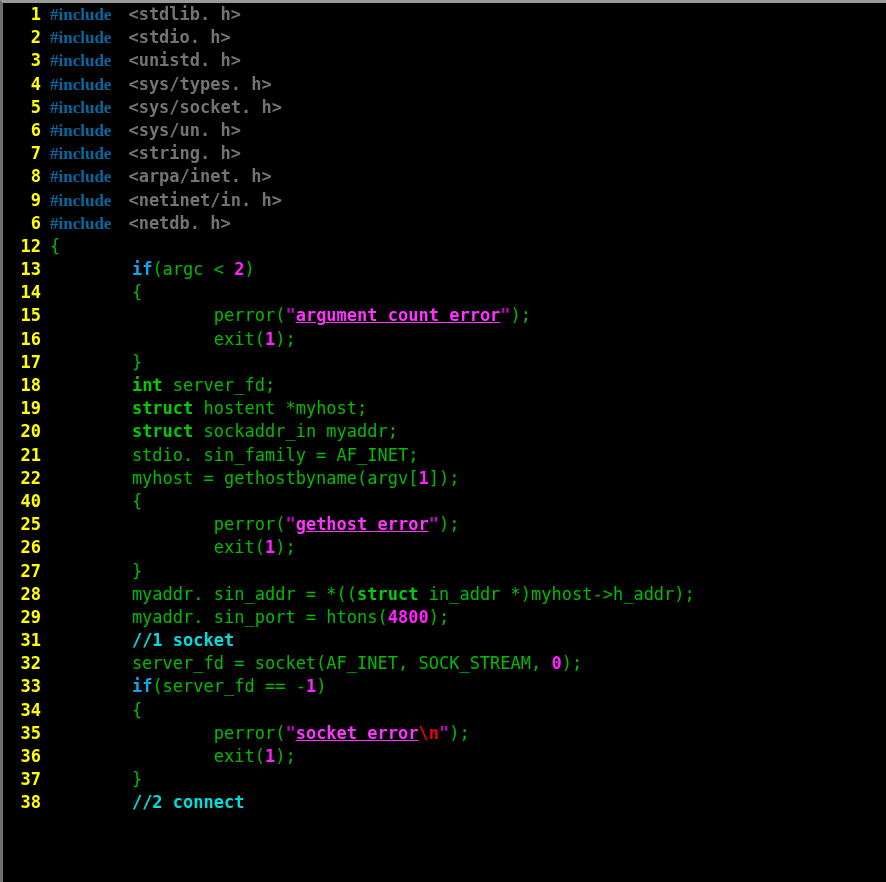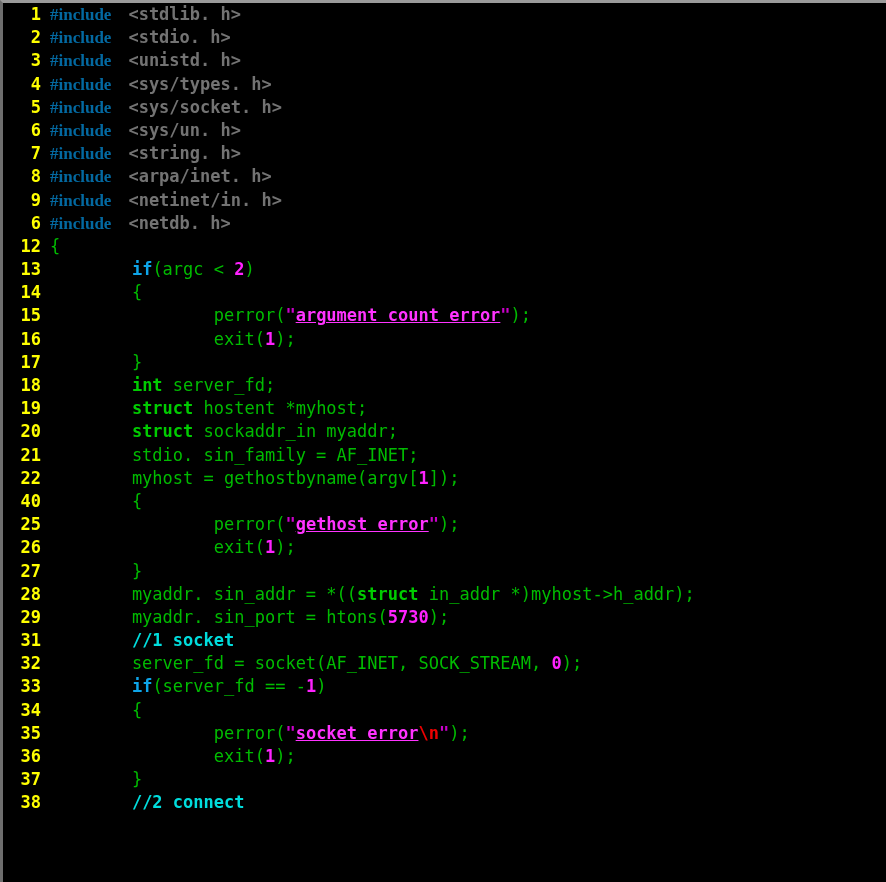--- a/index.html
+++ b/index.html
@@ -89,21 +89,21 @@
         <div class="row"><span class="lnum">18</span><span class="code"><span class="id">        </span><span class="kw">int</span><span class="id"> server_fd;</span></span></div>
         <div class="row"><span class="lnum">19</span><span class="code"><span class="id">        </span><span class="kw">struct</span><span class="id"> hostent *myhost;</span></span></div>
         <div class="row"><span class="lnum">20</span><span class="code"><span class="id">        </span><span class="kw">struct</span><span class="id"> sockaddr_in myaddr;</span></span></div>
         <div class="row"><span class="lnum">21</span><span class="code"><span class="id">        stdio. sin_family = AF_INET;</span></span></div>
         <div class="row"><span class="lnum">22</span><span class="code"><span class="id">        myhost = gethostbyname(argv[</span><span class="num">1</span><span class="id">]);</span></span></div>
         <div class="row"><span class="lnum">40</span><span class="code"><span class="id">        {</span></span></div>
         <div class="row"><span class="lnum">25</span><span class="code"><span class="id">                perror(</span><span class="quo">"</span><span class="str">gethost error</span><span class="quo">"</span><span class="id">);</span></span></div>
         <div class="row"><span class="lnum">26</span><span class="code"><span class="id">                exit(</span><span class="num">1</span><span class="id">);</span></span></div>
         <div class="row"><span class="lnum">27</span><span class="code"><span class="id">        }</span></span></div>
         <div class="row"><span class="lnum">28</span><span class="code"><span class="id">        myaddr. sin_addr = *((</span><span class="kw">struct</span><span class="id"> in_addr *)myhost-&gt;h_addr);</span></span></div>
-        <div class="row"><span class="lnum">29</span><span class="code"><span class="id">        myaddr. sin_port = htons(</span><span class="num">5730</span><span class="id">);</span></span></div>
+        <div class="row"><span class="lnum">29</span><span class="code"><span class="id">        myaddr. sin_port = htons(</span><span class="num">4800</span><span class="id">);</span></span></div>
         <div class="row"><span class="lnum">31</span><span class="code"><span class="id">        </span><span class="cmt">//1 socket</span></span></div>
         <div class="row"><span class="lnum">32</span><span class="code"><span class="id">        server_fd = socket(AF_INET, SOCK_STREAM, </span><span class="num">0</span><span class="id">);</span></span></div>
         <div class="row"><span class="lnum">33</span><span class="code"><span class="id">        </span><span class="ctl">if</span><span class="id">(server_fd == -</span><span class="num">1</span><span class="id">)</span></span></div>
         <div class="row"><span class="lnum">34</span><span class="code"><span class="id">        {</span></span></div>
         <div class="row"><span class="lnum">35</span><span class="code"><span class="id">                perror(</span><span class="quo">"</span><span class="str">socket error</span><span class="esc">\n</span><span class="quo">"</span><span class="id">);</span></span></div>
         <div class="row"><span class="lnum">36</span><span class="code"><span class="id">                exit(</span><span class="num">1</span><span class="id">);</span></span></div>
         <div class="row"><span class="lnum">37</span><span class="code"><span class="id">        }</span></span></div>
         <div class="row"><span class="lnum">38</span><span class="code"><span class="id">        </span><span class="cmt">//2 connect</span></span></div>
       </div>
   </div>

